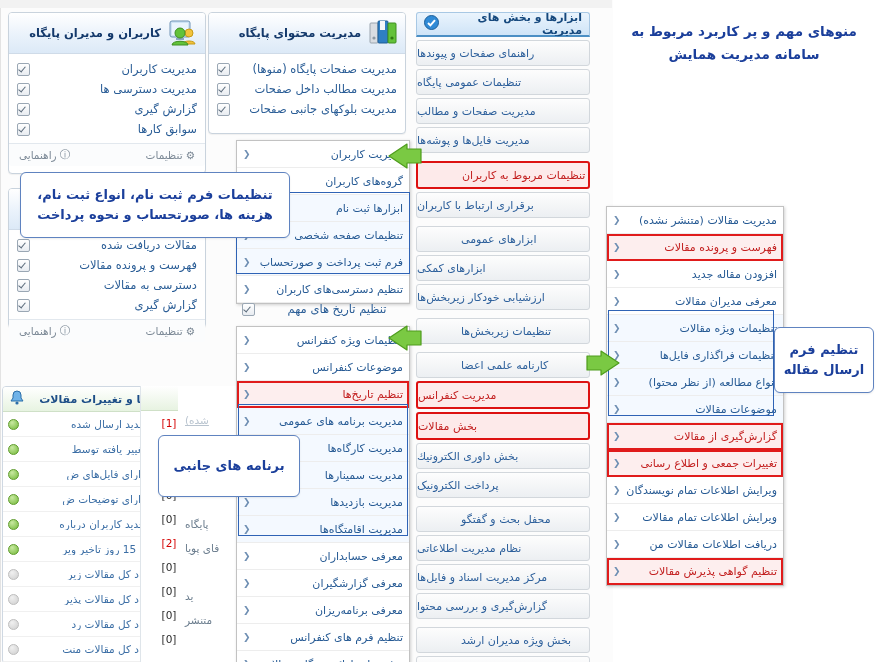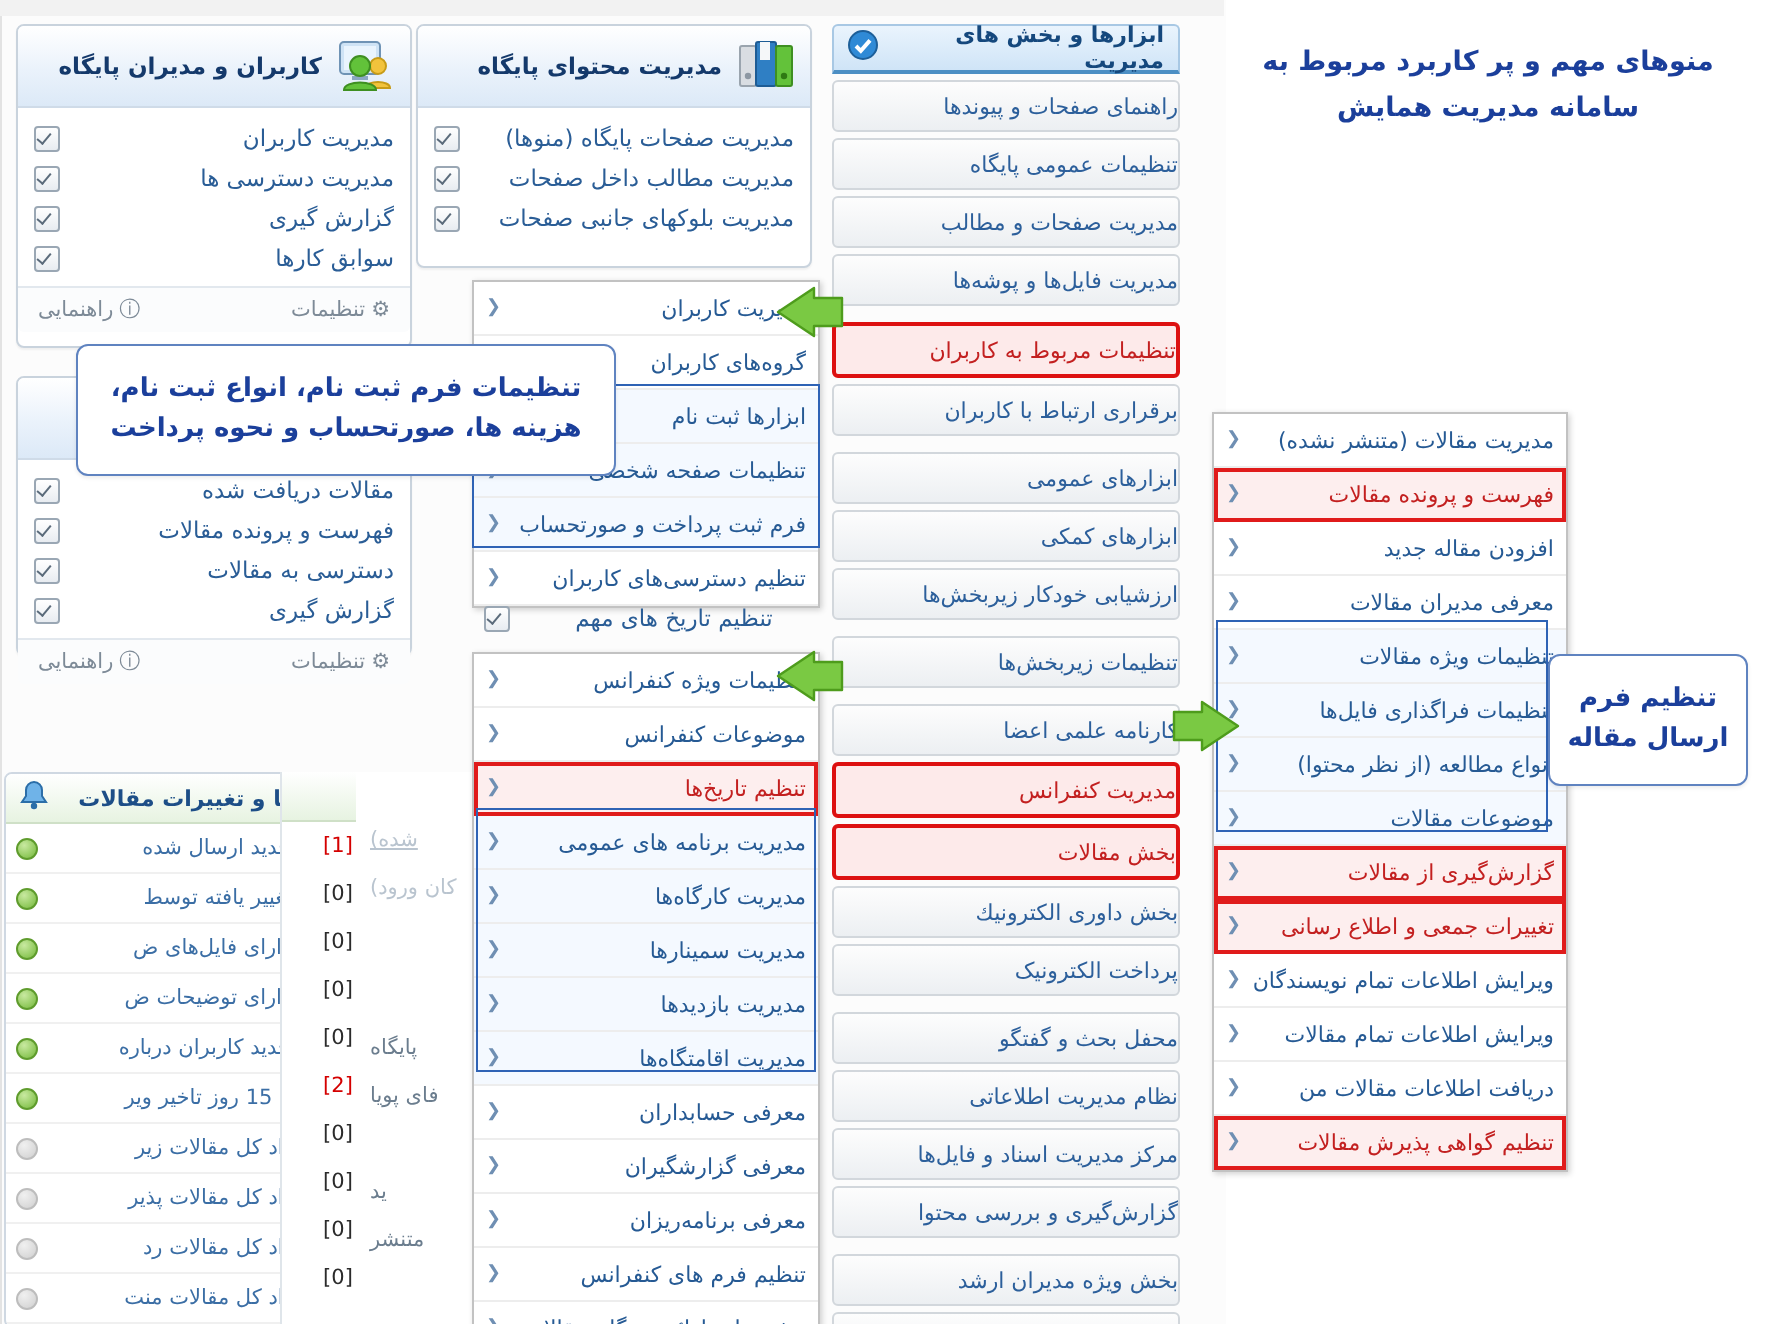--- a/index.html
+++ b/index.html
@@ -46,21 +46,21 @@
   .menucol{position:absolute;}
   .mc-head{
     display:flex;align-items:center;gap:5px;
     height:22px;padding:0 7px;
     background:linear-gradient(to bottom,#eaf4fd,#cfe4f7);
     border:1px solid #a8c8e4;border-bottom:2px solid #4c8fc4;border-radius:3px 3px 0 0;
     font-weight:bold;color:#15487d;font-size:11px;
   }
   .mc-head .t{flex:1;text-align:right;}
   .mbtn{
-    height:24px;margin-top:3px;display:flex;align-items:center;justify-content:flex-start;
+    height:24px;margin-top:3px;display:flex;align-items:center;justify-content:flex-end;
     background:linear-gradient(to bottom,#fdfdfd,#eceff2);
     border:1px solid #d2d7dc;border-radius:3px;color:#2c5f9b;font-size:11px;
     white-space:nowrap;
   }
   .mbtn.sep{margin-top:8px;padding-left:44px;}
   .mbtn.hi{background:#fdeaea;border:2px solid #dd1111;color:#c32020;}
 
   
   .dd{position:absolute;background:#fff;border:1px solid #c2c2c2;box-shadow:1px 1px 3px rgba(0,0,0,.18);}
   .dd-item{
@@ -550,27 +550,30 @@
     <svg width="36" height="26" viewBox="0 0 36 26">
       <path d="M35 6h-14V1L3 13l18 12v-5h14z" fill="#7ac943" stroke="#4e9c1c" stroke-width="1.2" stroke-linejoin="round"></path>
     </svg>
   </div>
   <div class="garrow" style="left:586px;top:350px;">
     <svg width="36" height="26" viewBox="0 0 36 26">
       <path d="M1 6h14V1l18 12-18 12v-5H1z" fill="#7ac943" stroke="#4e9c1c" stroke-width="1.2" stroke-linejoin="round"></path>
     </svg>
   </div>
 
-  <div class="callout" style="left:38px;top:172px;width:268px;height:64px;font-size:13px;">
+  <div class="callout" style="left:20px;top:172px;width:268px;height:64px;font-size:13px;">
     <span id="callout-registration">
         <div>تنظیمات فرم ثبت نام، انواع ثبت نام،</div>
         <div>هزینه ها، صورتحساب و نحوه پرداخت</div>
       </span>
   </div>
 
+  <div class="callout" style="left:158px;top:435px;width:140px;height:60px;font-size:13px;">
+    <span>برنامه های جانبی</span>
+  </div>
 
   <div class="callout" style="left:774px;top:327px;width:98px;height:64px;font-size:13px;">
     <span id="callout-article-form">
         <div>تنظیم فرم</div>
         <div>ارسال مقاله</div>
       </span>
   </div>
 
 <div style="position: absolute; left: 236px; top: 302px; width: 172px; display: flex; align-items: center; gap: 5px; padding: 0px 6px; font-size: 11.5px; color: rgb(42, 93, 150);">
       <span style="flex: 1 1 0%; text-align: center;">تنظیم تاریخ های مهم</span>

